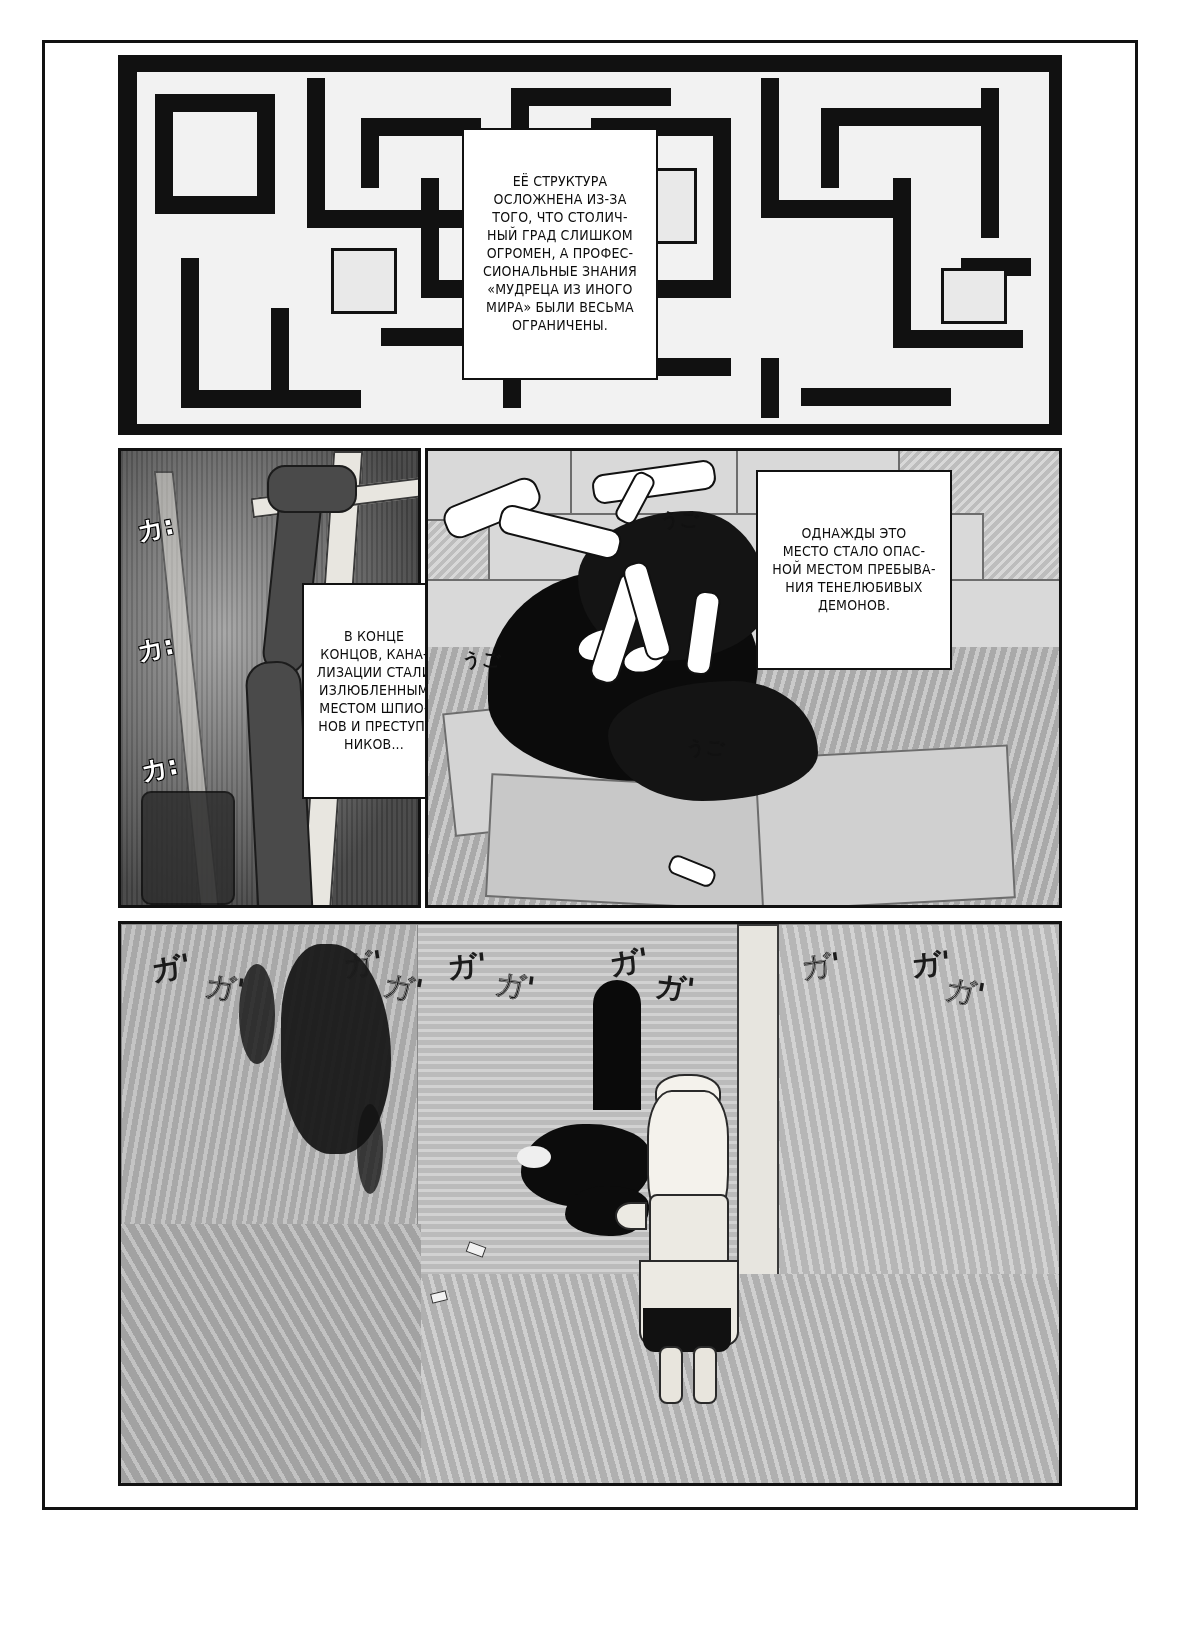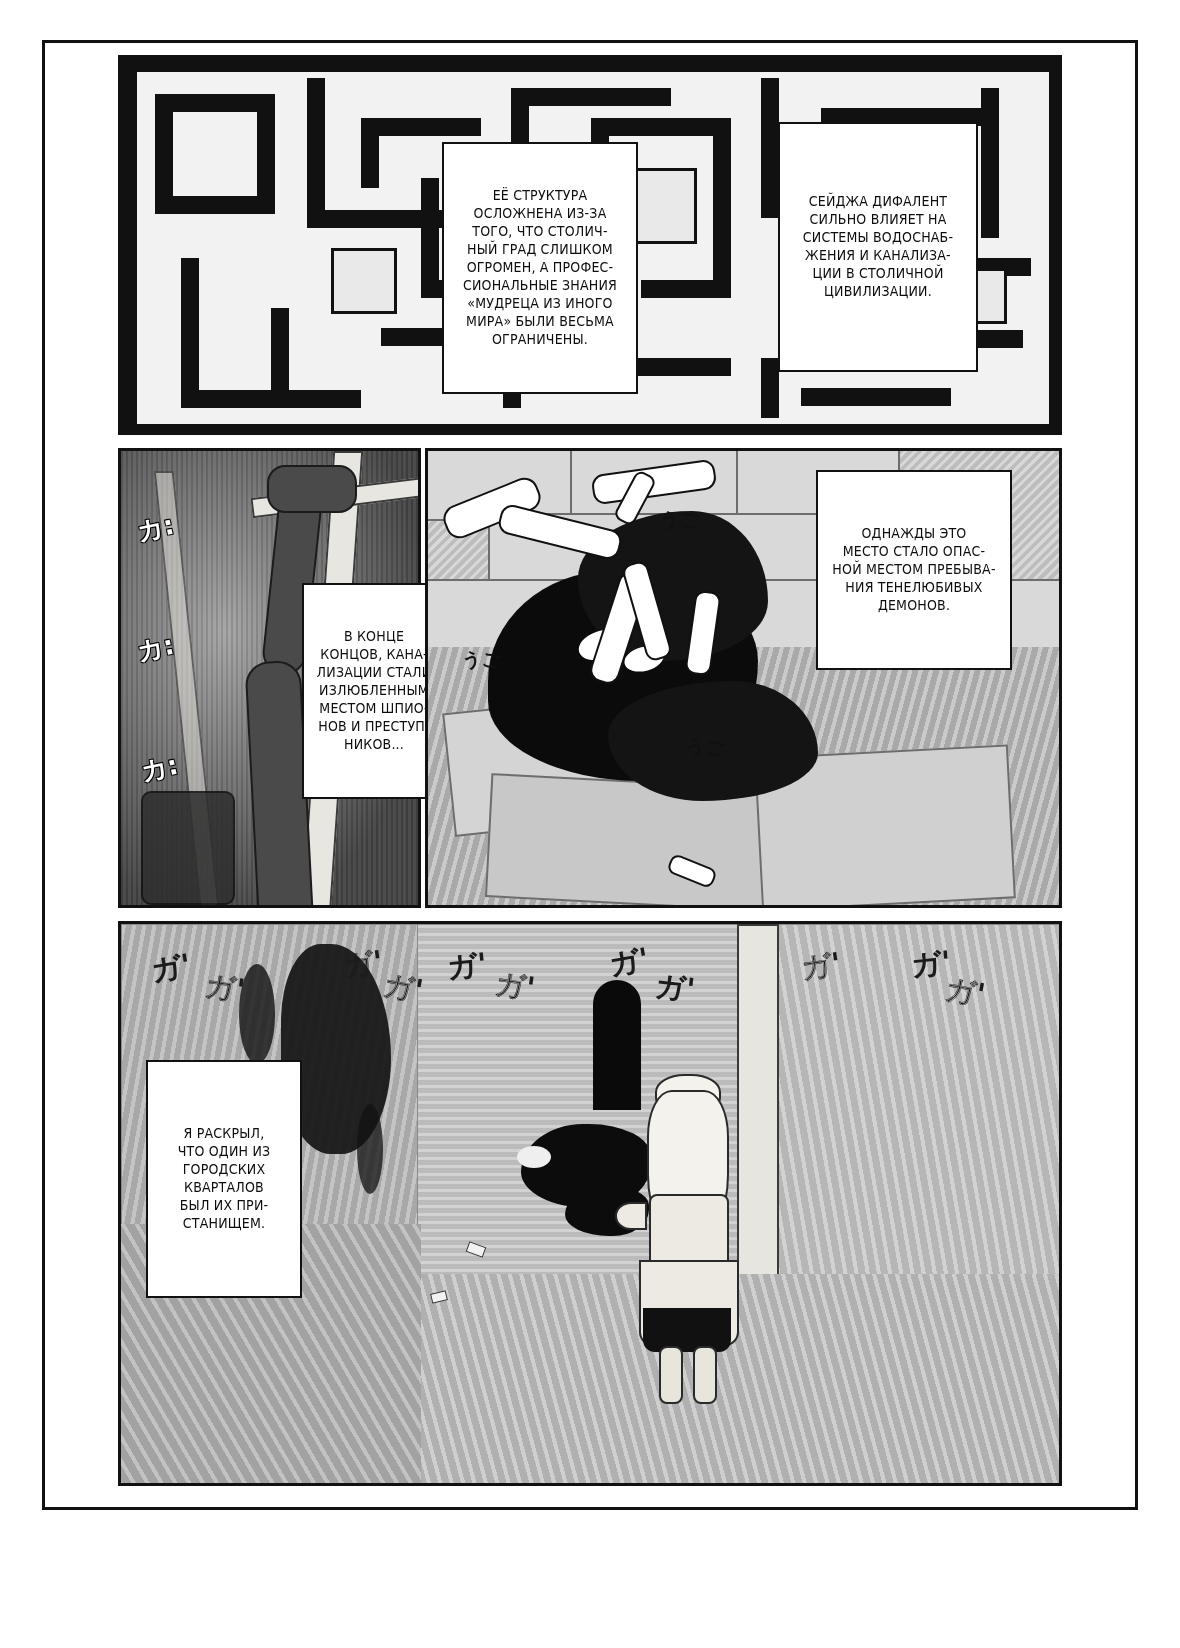--- a/index.html
+++ b/index.html
@@ -144,38 +144,30 @@
     <div class="maze" style="left:382px;top:270px;width:18px;height:80px;"></div>
     <div class="maze" style="left:440px;top:300px;width:170px;height:18px;"></div>
     <div class="maze" style="left:640px;top:300px;width:18px;height:60px;"></div>
     <div class="maze" style="left:680px;top:330px;width:150px;height:18px;"></div>
 
     <div class="mazew" style="left:210px;top:190px;width:60px;height:60px;border:3px solid #111;"></div>
     <div class="mazew" style="left:500px;top:110px;width:70px;height:70px;border:3px solid #111;"></div>
     <div class="mazew" style="left:820px;top:210px;width:60px;height:50px;border:3px solid #111;"></div>
   </div>
 
-  <div class="cap" style="left:442px;top:128px;width:196px;height:252px;margin-top:14px;">
+  <div class="cap" style="left:462px;top:128px;width:196px;height:252px;">
     <span>ЕЁ СТРУКТУРА
 ОСЛОЖНЕНА ИЗ-ЗА
 ТОГО, ЧТО СТОЛИЧ-
 НЫЙ ГРАД СЛИШКОМ
 ОГРОМЕН, А ПРОФЕС-
 СИОНАЛЬНЫЕ ЗНАНИЯ
 «МУДРЕЦА ИЗ ИНОГО
 МИРА» БЫЛИ ВЕСЬМА
 ОГРАНИЧЕНЫ.</span>
-  </div>
-  <div class="cap" style="left:778px;top:122px;width:200px;height:250px;">
-    <span>СЕЙДЖА ДИФАЛЕНТ
-СИЛЬНО ВЛИЯЕТ НА
-СИСТЕМЫ ВОДОСНАБ-
-ЖЕНИЯ И КАНАЛИЗА-
-ЦИИ В СТОЛИЧНОЙ
-ЦИВИЛИЗАЦИИ.</span>
   </div>
 
   <div class="panel" id="panel2">
     <div class="vig"></div>
 
     <div class="rail" style="left:196px;top:0;width:26px;height:460px;transform:skewX(-4deg);"></div>
     <div class="rail" style="left:56px;top:20px;width:16px;height:440px;transform:skewX(6deg);opacity:.5;"></div>
     <div class="rail" style="left:130px;top:36px;width:180px;height:16px;transform:rotate(-7deg);"></div>
     <div class="rail" style="left:150px;top:150px;width:160px;height:14px;transform:rotate(-7deg);opacity:.8;"></div>
     <div class="rail" style="left:150px;top:300px;width:160px;height:14px;transform:rotate(-7deg);opacity:.7;"></div>
@@ -231,21 +223,21 @@
     <div class="spike" style="left:206px;top:110px;width:22px;height:96px;transform:rotate(-16deg);border-radius:10px;"></div>
     <div class="spike" style="left:262px;top:140px;width:22px;height:80px;transform:rotate(8deg);border-radius:10px;"></div>
     <div class="spike" style="left:196px;top:20px;width:18px;height:50px;transform:rotate(28deg);border-radius:8px;"></div>
     <div class="spike" style="left:240px;top:410px;width:44px;height:16px;transform:rotate(22deg);border-radius:8px;"></div>
 
     <div class="ugo" style="left:232px;top:56px;">うご</div>
     <div class="ugo" style="left:34px;top:196px;">うご</div>
     <div class="ugo" style="left:258px;top:284px;">うご</div>
   </div>
 
-  <div class="cap" style="left:816px;top:470px;width:196px;height:200px;">
+  <div class="cap" style="left:756px;top:470px;width:196px;height:200px;">
     <span>ОДНАЖДЫ ЭТО
 МЕСТО СТАЛО ОПАС-
 НОЙ МЕСТОМ ПРЕБЫВА-
 НИЯ ТЕНЕЛЮБИВЫХ
 ДЕМОНОВ.</span>
   </div>
 
   <div class="panel" id="panel4">
 
     <div class="wall" style="left:0;top:0;width:300px;height:420px;
@@ -291,21 +283,13 @@
     <div class="sfx2" style="left:262px;top:44px;transform:rotate(10deg);">ガ'</div>
     <div class="sfx2" style="left:326px;top:22px;transform:rotate(-6deg);">ガ'</div>
     <div class="sfx2" style="left:374px;top:42px;transform:rotate(8deg);">ガ'</div>
     <div class="sfx2" style="left:488px;top:18px;transform:rotate(-10deg);">ガ'</div>
     <div class="sfx2" style="left:534px;top:44px;transform:rotate(6deg);">ガ'</div>
     <div class="sfx2" style="left:680px;top:22px;transform:rotate(-8deg);">ガ'</div>
     <div class="sfx2" style="left:790px;top:20px;transform:rotate(-6deg);">ガ'</div>
     <div class="sfx2" style="left:824px;top:48px;transform:rotate(10deg);">ガ'</div>
   </div>
 
-  <div class="cap" style="left:146px;top:1060px;width:156px;height:238px;">
-    <span>Я РАСКРЫЛ,
-ЧТО ОДИН ИЗ
-ГОРОДСКИХ
-КВАРТАЛОВ
-БЫЛ ИХ ПРИ-
-СТАНИЩЕМ.</span>
-  </div>
 </div>
 
 </body></html>

